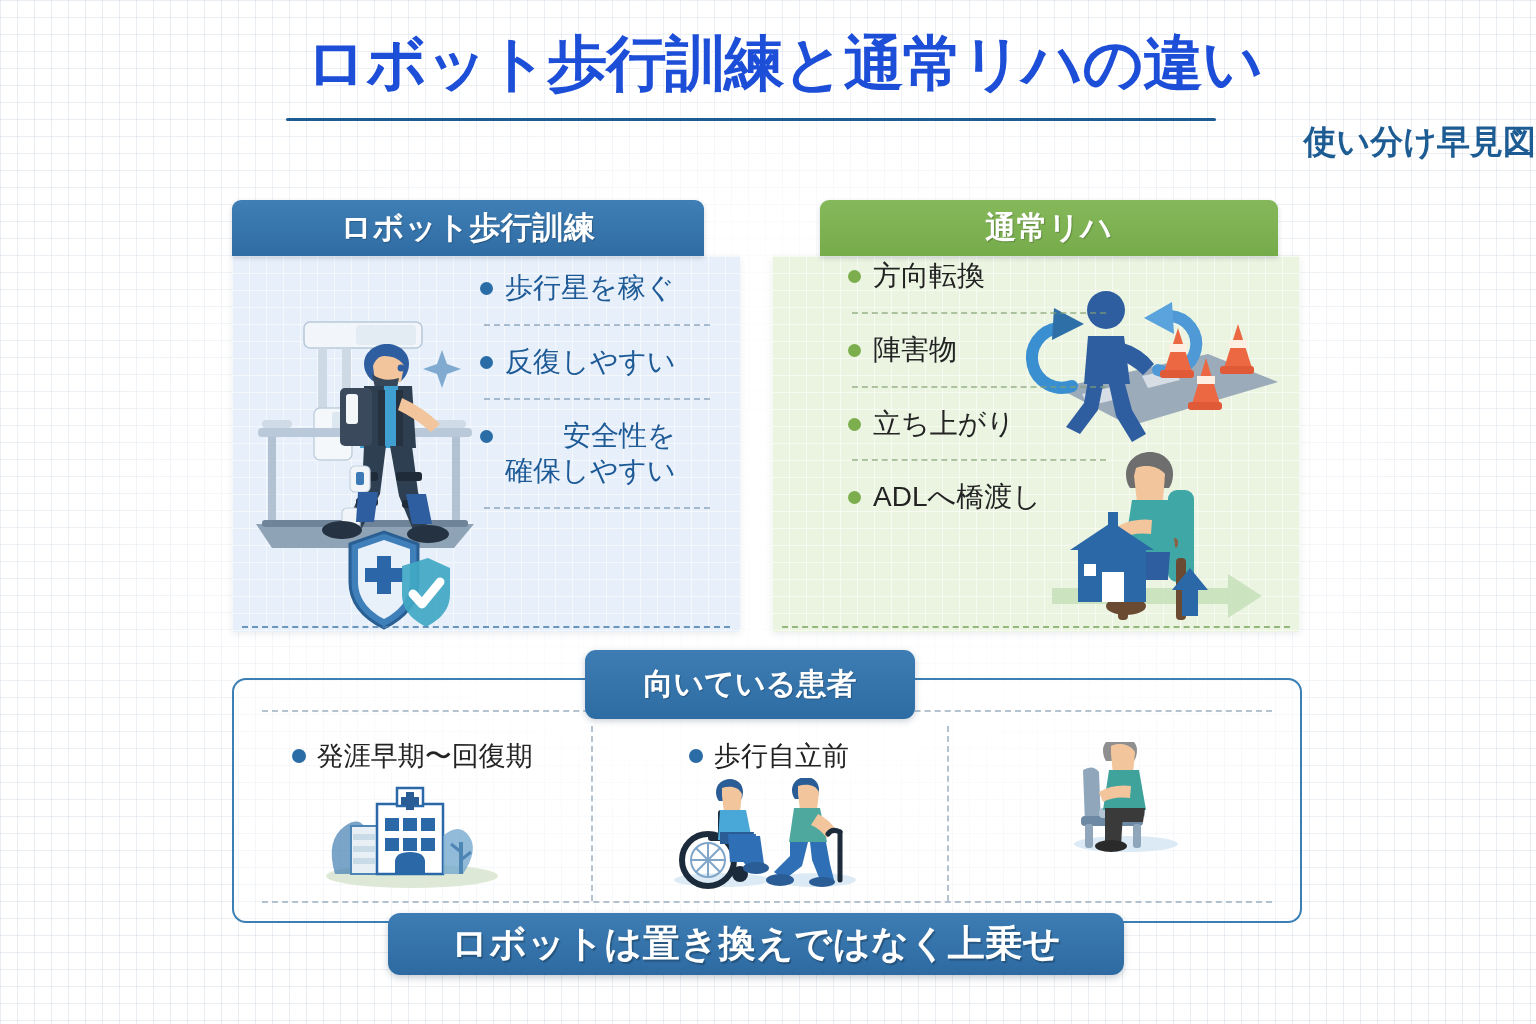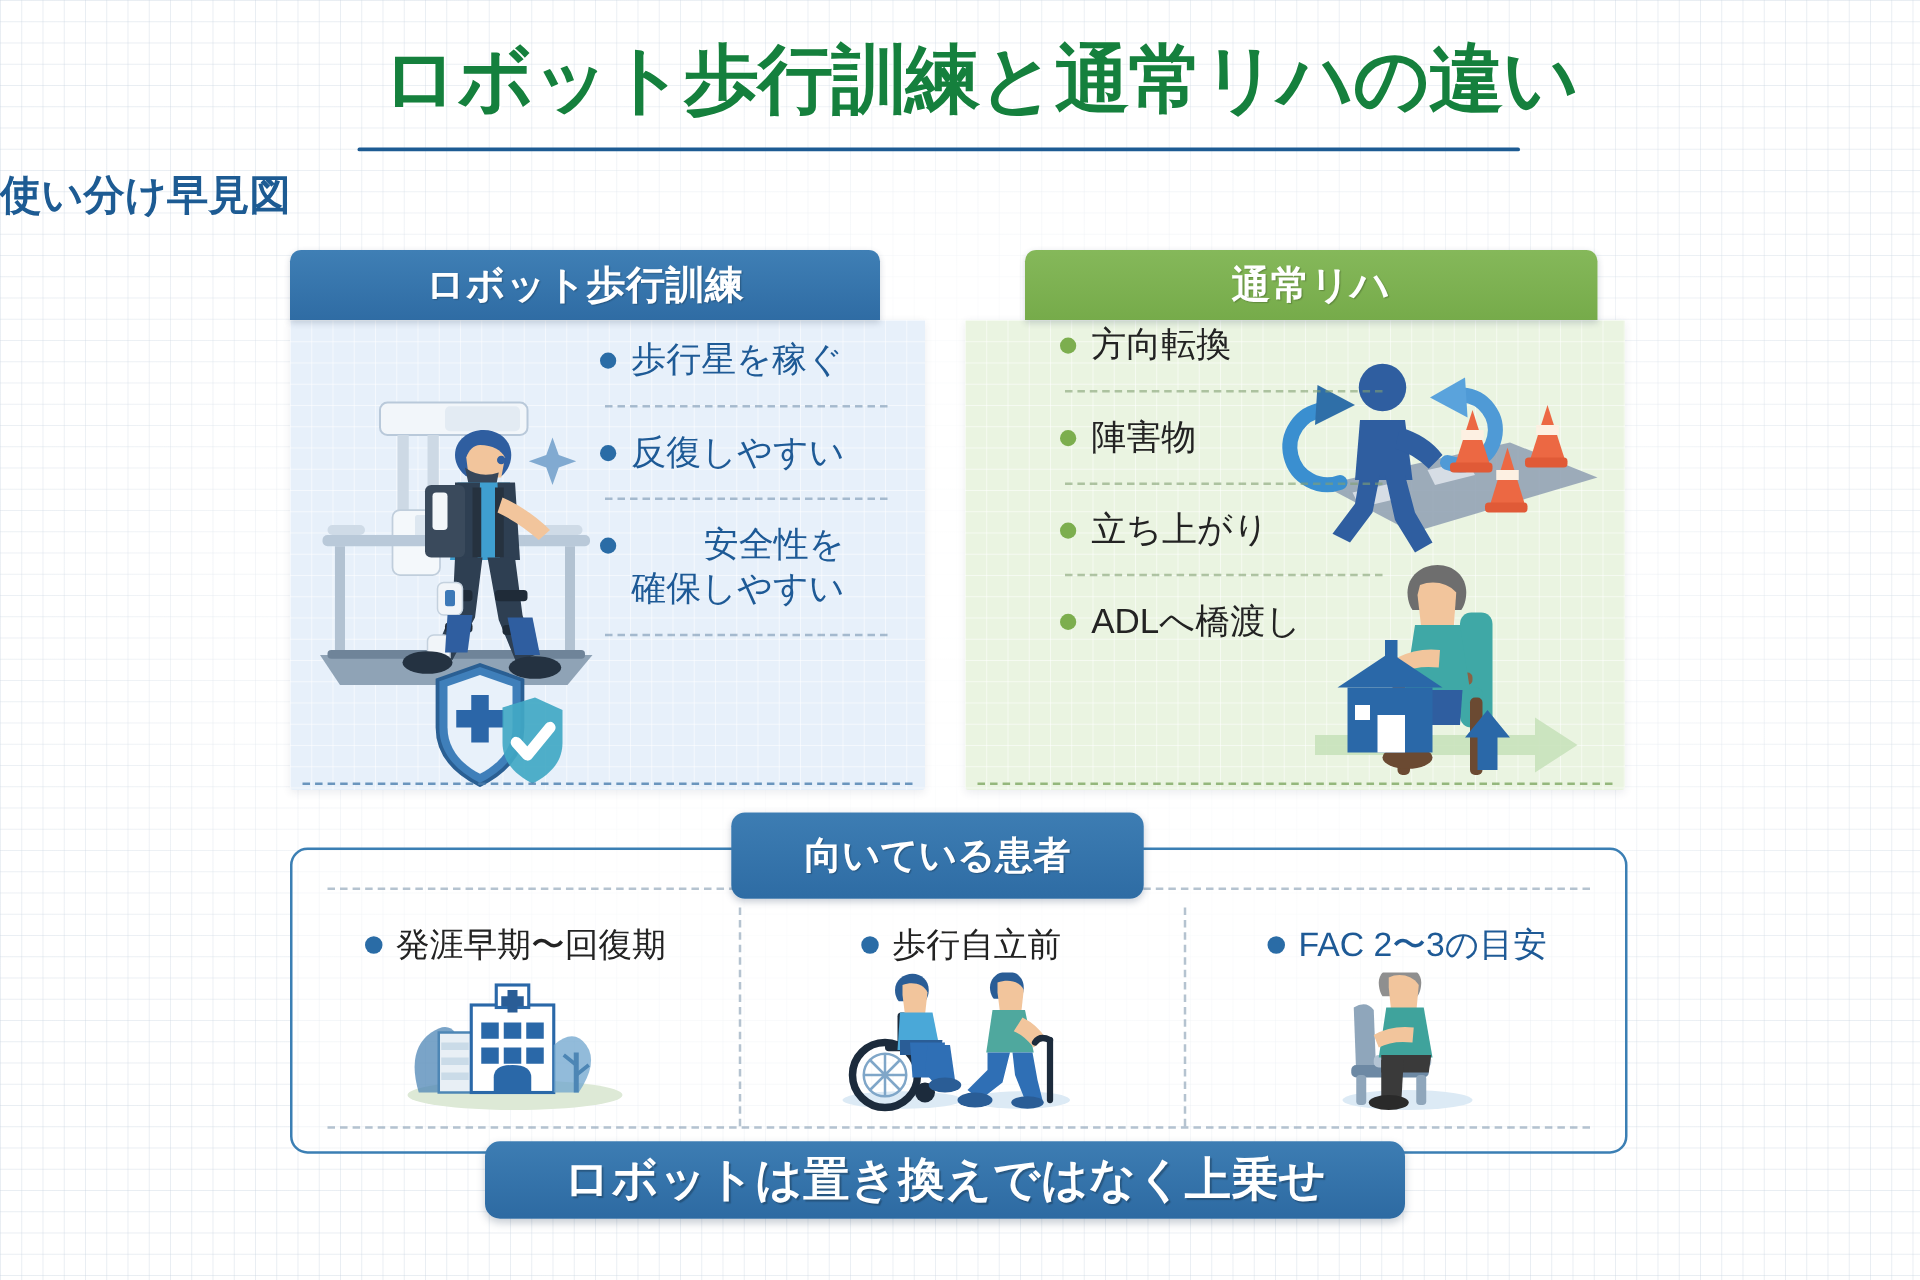--- a/index.html
+++ b/index.html
@@ -42,38 +42,38 @@
   
   .title-wrap {
     position: absolute;
     top: 32px; left: 0; width: 1536px;
     text-align: center;
   }
   .main-title {
     font-size: 60px;
     font-weight: 700;
     letter-spacing: -1px;
-    color: #15803d;
+    color: #1d4ed8;
     line-height: 1.08;
     text-shadow: 1.5px 1.5px 0 rgba(255,255,255,.85),
                  -1px -1px 0 rgba(255,255,255,.6);
     white-space: nowrap;
     padding-left: 32px;
   }
   .title-rule {
     position: absolute;
     top: 118px; left: 286px;
     width: 930px; height: 3px;
     background: #1d5b93;
     border-radius: 2px;
   }
   .subtitle {
     position: absolute;
-    top: 134px; left: 0; width: 1536px;
-    text-align: left;
+    top: 120px; left: 0; width: 1536px;
+    text-align: right;
     font-size: 33px;
     font-weight: 700;
     color: #1d5b93;
     letter-spacing: 0px;
   }
 
   
   .panel {
     position: absolute;
     border-radius: 4px;
@@ -550,24 +550,20 @@
           <path d="M146 64h16l4 22 4 16h-14l-8-20z" fill="#2f6fb5"></path>
           <ellipse cx="116" cy="102" rx="14" ry="6" fill="#2a5d96"></ellipse>
           <ellipse cx="158" cy="104" rx="13" ry="5" fill="#2a5d96"></ellipse>
           <path d="M176 54v48" stroke="#1c2b3c" stroke-width="5" stroke-linecap="round"></path>
           <path d="M176 54q-8-4-12 2" stroke="#1c2b3c" stroke-width="5" fill="none" stroke-linecap="round"></path>
         </svg>
       </div>
     </div>
 
     <div class="col">
-      <div class="col-label">
-        <span class="col-dot"></span>
-        <span>FAC 2〜3の目安</span>
-      </div>
       <div class="col-art">
         <svg viewBox="0 0 210 112" width="210" height="112">
           <ellipse cx="105" cy="102" rx="52" ry="8" fill="#dceaf5"></ellipse>
 
           <path d="M62 28q10-6 16 2l2 52H64z" fill="#8fa6bb"></path>
           <rect x="60" y="74" width="62" height="10" rx="4" fill="#6d89a4"></rect>
           <rect x="64" y="82" width="8" height="24" rx="3" fill="#8fa6bb"></rect>
           <rect x="112" y="82" width="8" height="24" rx="3" fill="#8fa6bb"></rect>
           <rect x="78" y="66" width="46" height="10" rx="4" fill="#b3c4d4"></rect>
 

